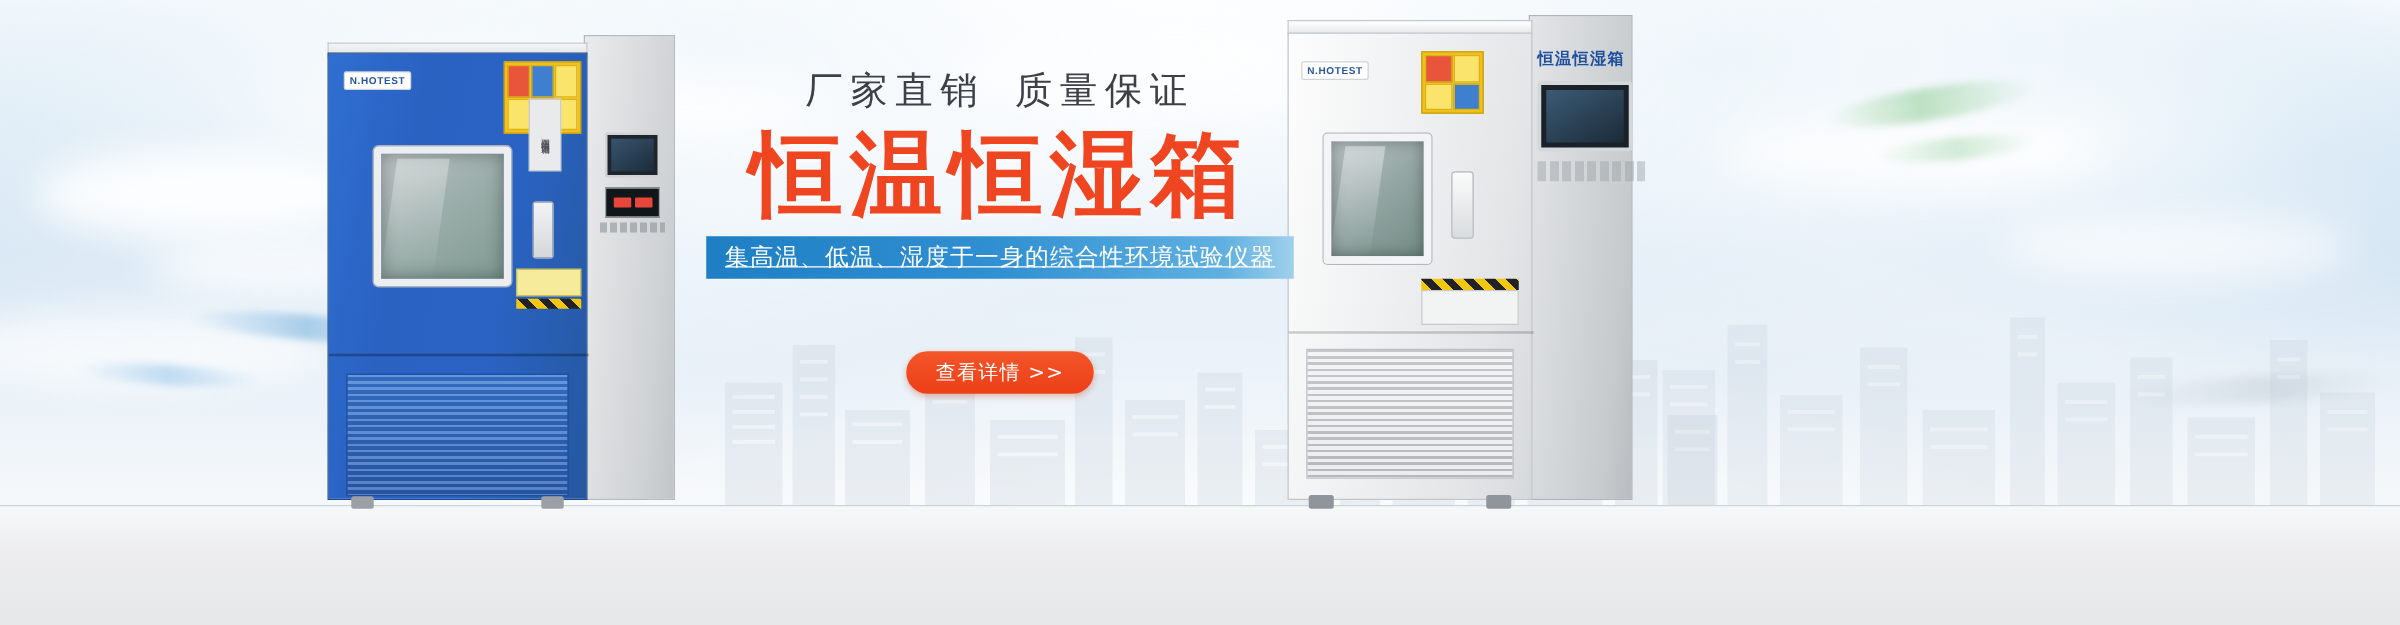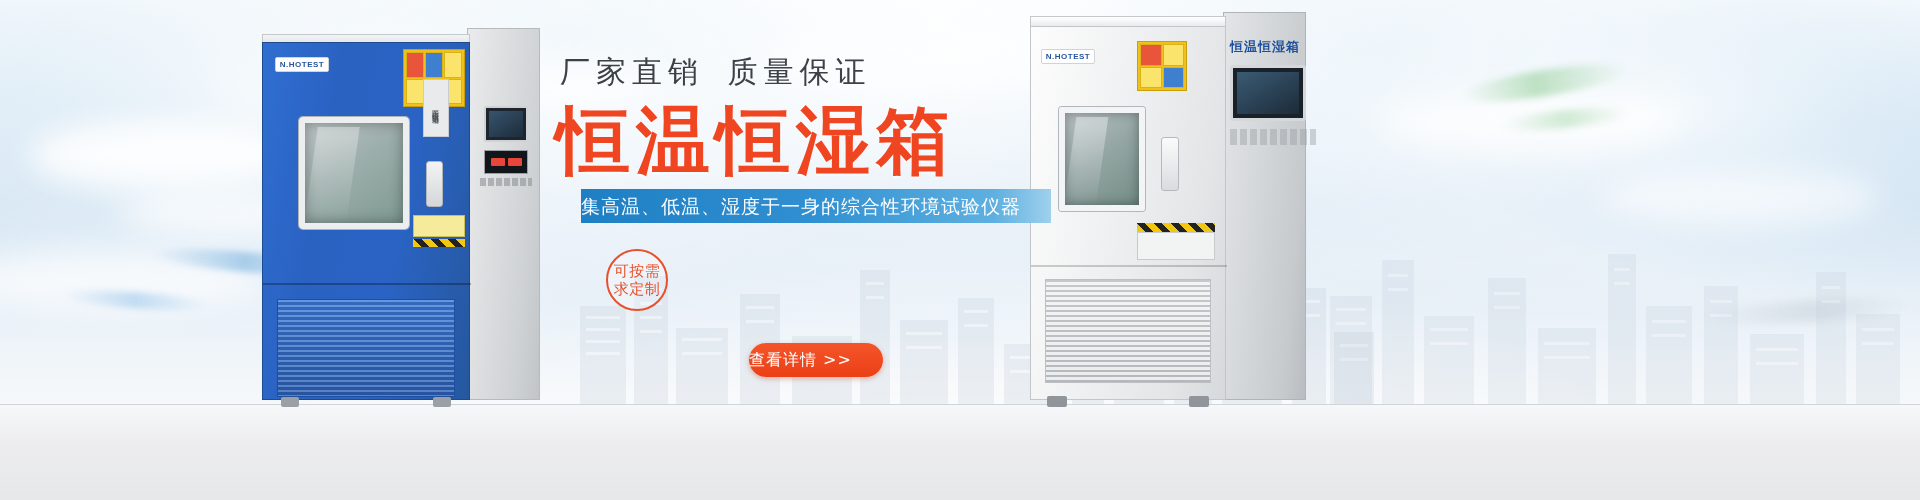--- a/index.html
+++ b/index.html
@@ -268,21 +268,22 @@
   .cr-split {
     position:absolute; left:0; top:238px; width:196px; height:2px; background:rgba(0,0,0,.18);
   }
   .cr-foot {
     position:absolute; bottom:-8px; width:20px; height:11px;
     background:#8f959b; border-radius:2px;
   }
 
   
   .content {
-    position:absolute; left:556px; top:0; width:520px; height:500px;
+    position:absolute; left:540px; top:0; width:520px; height:500px;
+    text-align:center;
   }
   .eyebrow {
     margin-top:52px;
     font-size:30px;
     color:#3d4147;
     letter-spacing:6px;
     font-family:"DejaVu Sans","Liberation Sans",sans-serif;
     white-space:nowrap;
   }
   .eyebrow span { margin:0 4px; }
@@ -302,41 +303,42 @@
   .subbar {
     margin:10px auto 0;
     width:470px; height:34px;
     background:linear-gradient(90deg,#1f7fc4 0%, #2f8fd1 48%, #5fb0e0 88%, #9fd0ec 100%);
     color:#ffffff;
     font-size:19px;
     line-height:34px;
     letter-spacing:1px;
     white-space:nowrap;
     font-family:"DejaVu Sans","Liberation Sans",sans-serif;
+    text-decoration:underline;
   }
 
   .badges {
     margin:26px auto 0;
     width:420px;
     display:flex; justify-content:space-between; align-items:center;
   }
   .badge {
     width:62px; height:62px; border-radius:50%;
     border:2px solid #e8502a;
     color:#e8502a;
     display:flex; flex-direction:column; align-items:center; justify-content:center;
     font-size:15px; line-height:1.25; letter-spacing:.5px;
     background:rgba(255,255,255,.25);
     font-family:"DejaVu Sans","Liberation Sans",sans-serif;
   }
   .badge span { display:block; }
 
   .cta {
     margin:32px auto 0;
-    width:134px; height:34px;
+    width:150px; height:34px;
     border-radius:17px;
     background:linear-gradient(180deg,#f4552a,#ec3f16);
     color:#ffffff;
     font-size:16px; line-height:34px;
     letter-spacing:1px;
     box-shadow:0 2px 5px rgba(200,60,25,.35);
     cursor:pointer;
     font-family:"DejaVu Sans","Liberation Sans",sans-serif;
   }
 </style>
@@ -522,22 +524,18 @@
     <div class="eyebrow">
       <span>厂家直销</span>
       <span>质量保证</span>
     </div>
 
     <div class="headline">恒温恒湿箱</div>
 
     <div class="subbar">集高温、低温、湿度于一身的综合性环境试验仪器</div>
 
     <div class="badges">
-      <div class="badge">
-        <span>可按需</span>
-        <span>求定制</span>
-      </div>
     </div>
 
     <div class="cta">查看详情 &gt;&gt;</div>
 
   </div>
 </div>
 
 </body></html>

